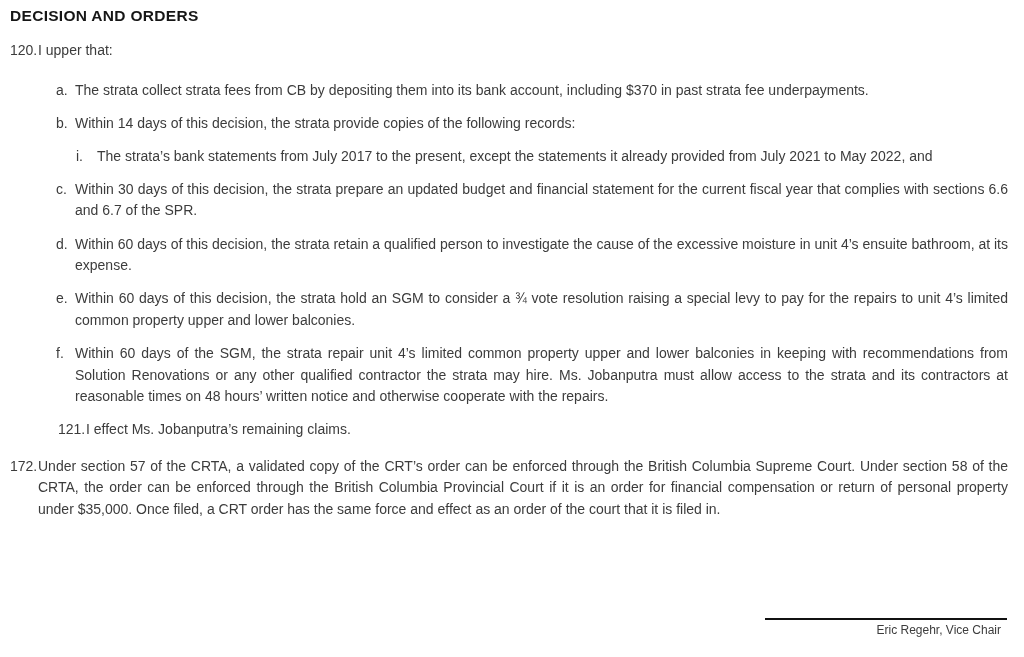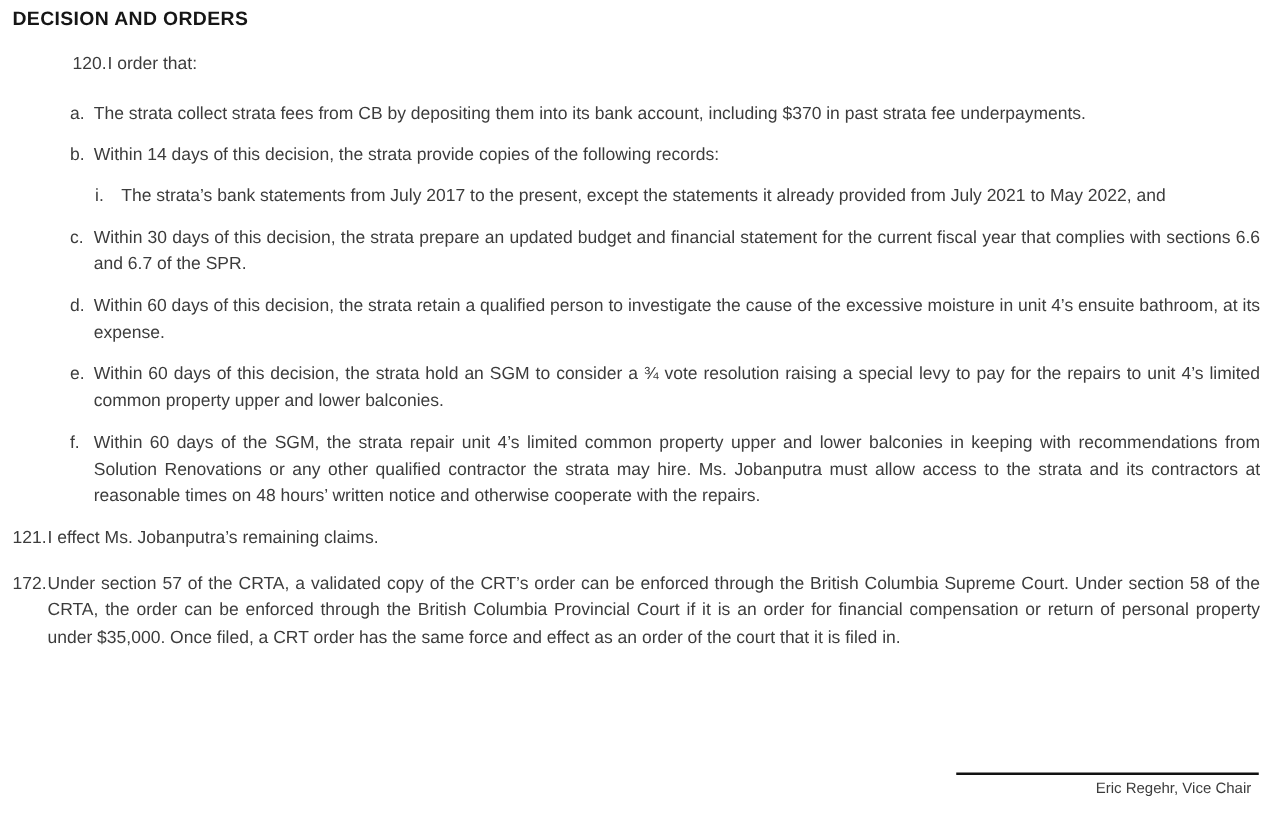--- a/index.html
+++ b/index.html
@@ -41,22 +41,22 @@
   .para .text {
     flex: 1 1 auto;
     text-align: justify;
     line-height: 21.6px;
   }
   .para.level-num .marker { flex-basis: 28px; }
   .para.level-alpha { margin-left: 46px; }
   .para.level-alpha .marker { flex-basis: 19px; }
   .para.level-roman { margin-left: 63px; }
   .para.level-roman .marker { flex-basis: 24px; padding-left: 3px; }
-  .para.after-heading-gap { margin-bottom: 18px; margin-left: 48px; }
-  .para.pre-last-gap { margin-bottom: 15px; }
+  .para.after-heading-gap { margin-bottom: 18px; }
+  .para.pre-last-gap { margin-bottom: 15px; margin-left: 48px; }
   .signature-block {
     position: absolute;
     top: 618px;
     right: 17px;
     width: 242px;
   }
   .signature-rule {
     width: 242px;
     height: 0;
     border-top: 2px solid #111111;
@@ -72,21 +72,21 @@
 </style>
 </head>
 <body>
 
 <div class="page">
 
   <h1 class="doc-heading">DECISION AND ORDERS</h1>
 
   <div class="para level-num after-heading-gap">
     <span class="marker">120.</span>
-    <span class="text">I order that:</span>
+    <span class="text">I upper that:</span>
   </div>
 
   <div class="para level-alpha">
     <span class="marker">a.</span>
     <span class="text">The strata collect strata fees from CB by depositing them into its bank account, including $370 in past strata fee underpayments.</span>
   </div>
 
   <div class="para level-alpha">
     <span class="marker">b.</span>
     <span class="text">Within 14 days of this decision, the strata provide copies of the following records:</span>

